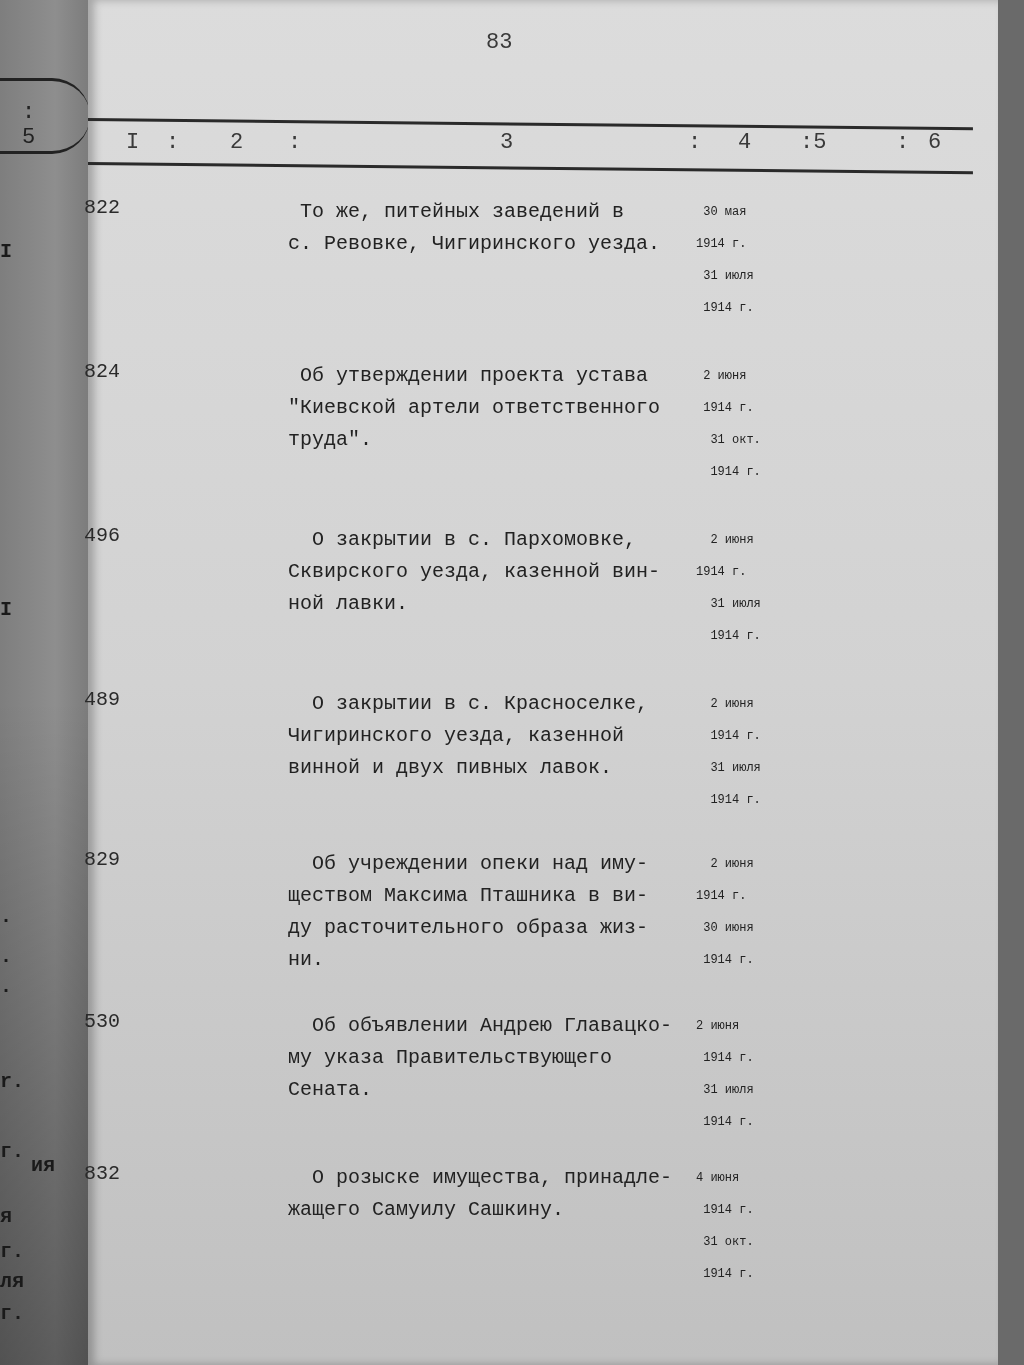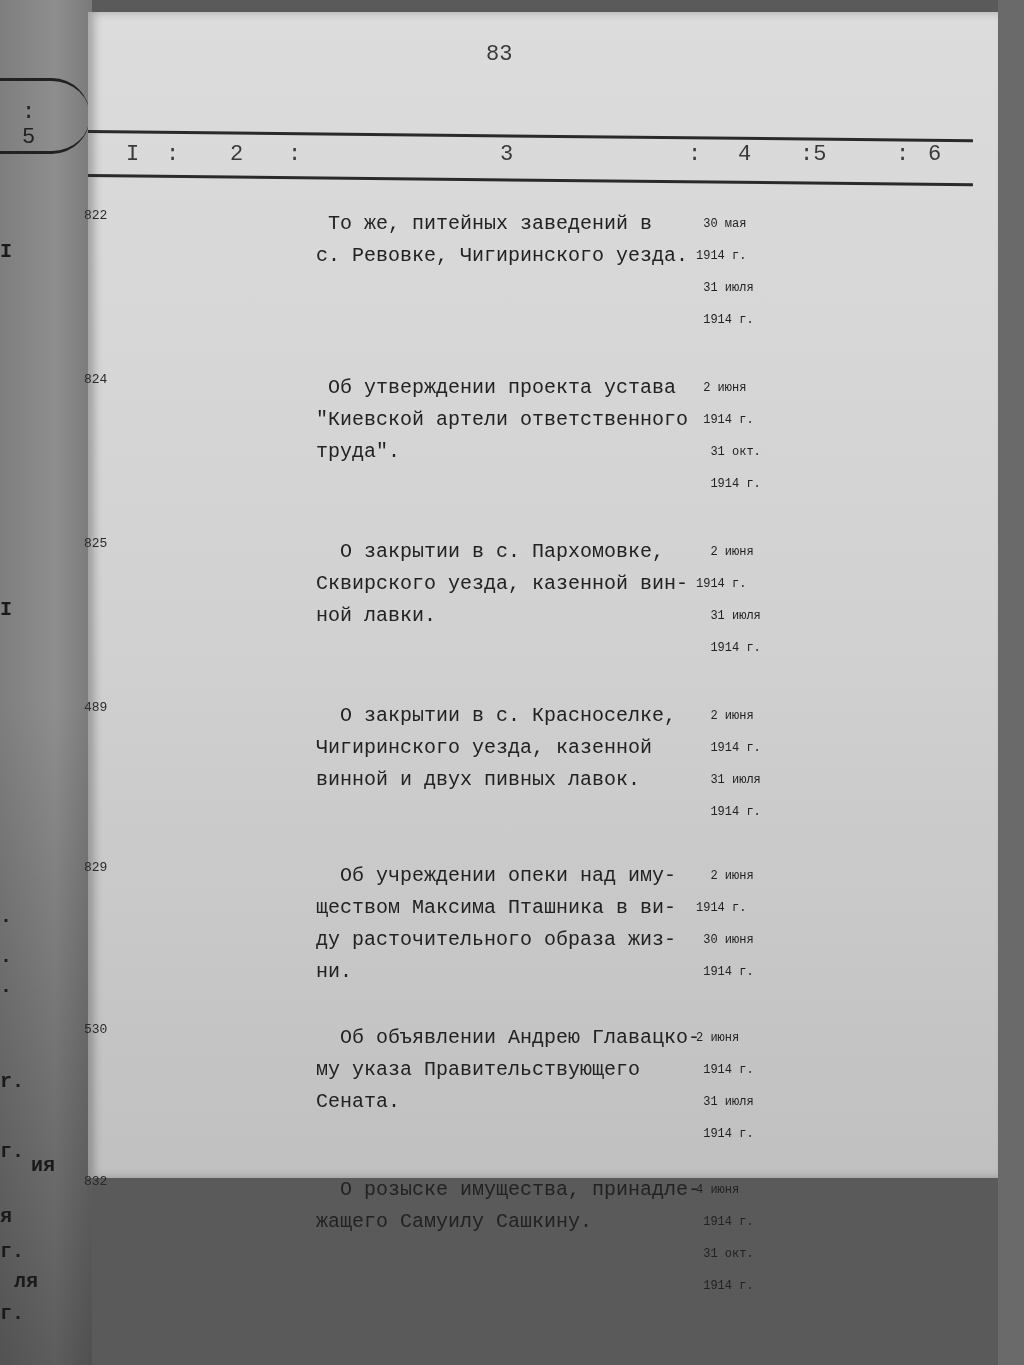--- a/index.html
+++ b/index.html
@@ -24,46 +24,46 @@
       border-radius:0 40px 40px 0;
     }
     .left-header-text {
       position:absolute; left:22px; top:100px; font-size:22px; color:#222;
       letter-spacing:14px;
     }
     .frag {
       position:absolute; left:0; font-size:20px; font-weight:bold; color:#1a1a1a;
     }
     .page {
-      position:absolute; left:88px; top:12px; width:910px; height:1166px;
+      position:absolute; left:88px; top:0; width:910px; height:1365px;
       background:linear-gradient(180deg,#dcdcdc 0%,#d2d2d2 50%,#c0c0c0 100%);
       box-shadow: inset 6px 0 8px rgba(0,0,0,0.25);
     }
     .right-edge {
       position:absolute; left:998px; top:0; width:26px; height:1365px;
       background:#6a6a6a;
     }
     .page-number {
       position:absolute; left:398px; top:30px; font-size:22px; color:#3a3a3a;
     }
     .rule {
       position:absolute; left:0; width:885px; height:3px; background:#2a2a2a;
     }
     .rule.top { top:118px; transform:rotate(0.6deg); transform-origin:left; }
     .rule.bottom { top:162px; transform:rotate(0.6deg); transform-origin:left; }
     .col-header {
       position:absolute; top:130px; font-size:22px; color:#3a3a3a; white-space:pre;
     }
     .entry { position:absolute; left:0; width:910px; }
     .entry-num {
-      position:absolute; left:-4px; top:0; font-size:13px; color:#2a2a2a;
+      position:absolute; left:-4px; top:0; font-size:20px; color:#2a2a2a;
     }
     .entry-desc {
       position:absolute; left:200px; top:0; font-size:20px; line-height:32px;
-      white-space:pre; color:#222;margin-left:28px;
+      white-space:pre; color:#222;
     }
     .entry-dates {
       position:absolute; left:608px; top:0; font-size:12px; line-height:32px;
       white-space:pre; color:#222;
     }
   </style>
 </head>
 <body>
 
 <div class="left-page">
@@ -74,21 +74,21 @@
       <div class="frag" style="top: 240px;">I</div>
       <div class="frag" style="top: 598px;">I</div>
       <div class="frag" style="top: 905px;">.</div>
       <div class="frag" style="top: 945px;">.</div>
       <div class="frag" style="top: 975px;">.</div>
       <div class="frag" style="top: 1070px;">r.</div>
       <div class="frag" style="top: 1154px; margin-left: 31px;">ия</div>
       <div class="frag" style="top: 1140px;">г.</div>
       <div class="frag" style="top: 1205px;">я</div>
       <div class="frag" style="top: 1240px;">г.</div>
-      <div class="frag" style="top: 1270px; margin-left: 14px;">ля</div>
+      <div class="frag" style="top: 1270px;">ля</div>
       <div class="frag" style="top: 1302px;">г.</div>
     </div>
 </div>
 
 <div class="page">
   <div class="page-number">83</div>
   <div class="rule top"></div>
   <div class="rule bottom"></div>
   <div id="col-headers">
       <div class="col-header" style="left: 38px;">I</div>
@@ -116,21 +116,21 @@
         <div class="entry-num">824</div>
         <div class="entry-desc"> Об утверждении проекта устава
 "Киевской артели ответственного
 труда".</div>
         <div class="entry-dates"> 2 июня
  1914 г.
   31 окт.
   1914 г.</div>
       </div>
       <div class="entry" style="top: 524px;">
-        <div class="entry-num">825</div>
+        <div class="entry-num">496</div>
         <div class="entry-desc">  О закрытии в с. Пархомовке,
 Сквирского уезда, казенной вин-
 ной лавки.</div>
         <div class="entry-dates">  2 июня
 1914 г.
   31 июля
   1914 г.</div>
       </div>
       <div class="entry" style="top: 688px;">
         <div class="entry-num">489</div>

